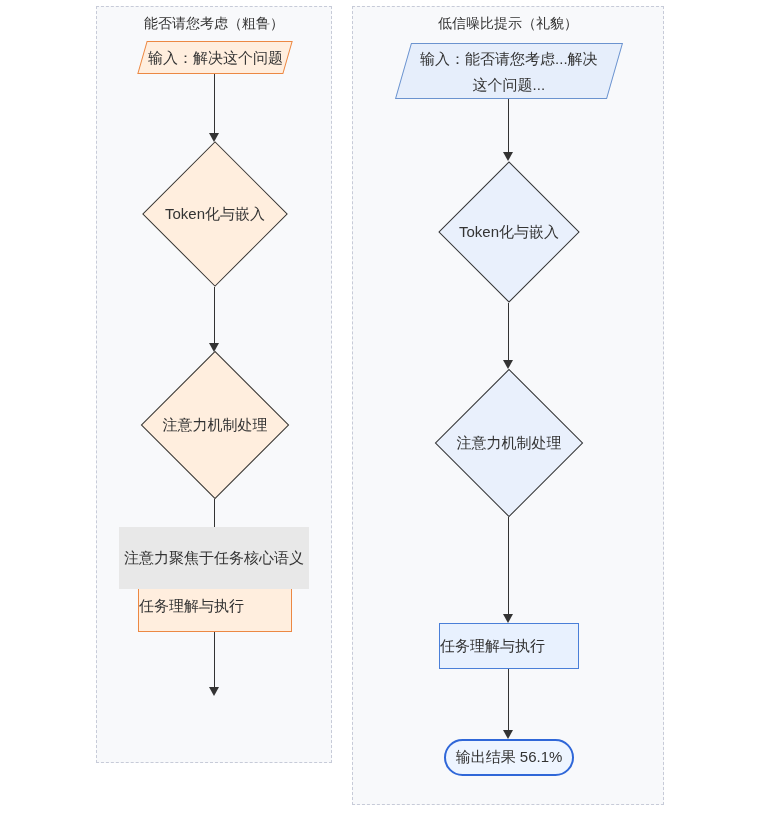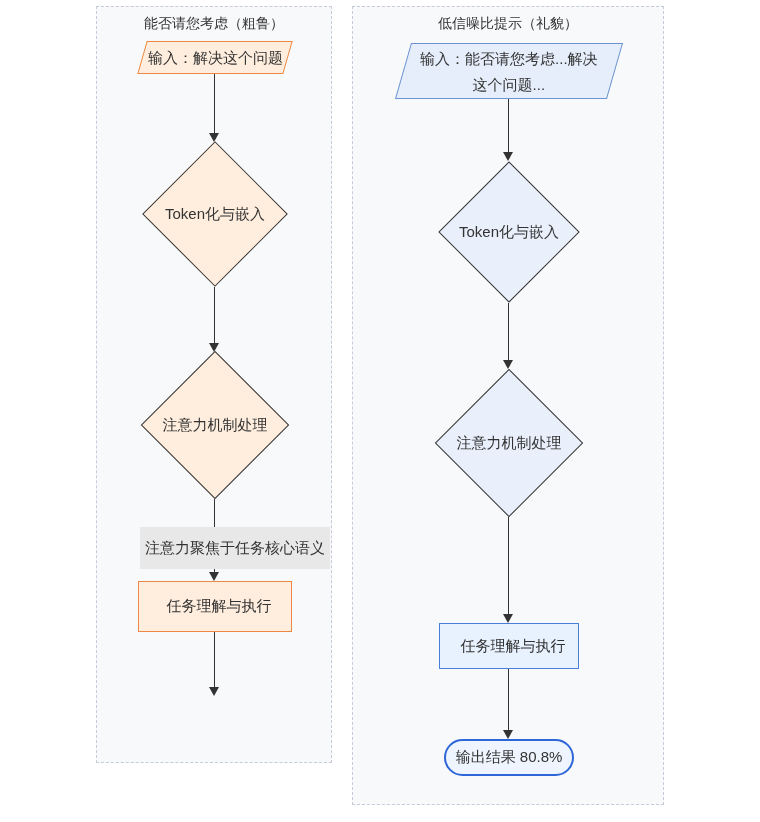--- a/index.html
+++ b/index.html
@@ -40,27 +40,27 @@
   }
   .vline { position:absolute; width:1px; background:var(--arrow,#333); }
   .ahead {
     position:absolute; width:0; height:0;
     border-left:5px solid transparent; border-right:5px solid transparent;
     border-top:9px solid var(--arrow,#333);
   }
   .elabel {
     position:absolute; left:50%; transform:translateX(-50%);
     background:var(--label_bg,#e8e8e8); color:var(--text,#333);
-    font-size:15px; text-align:center; padding:10px 5px; z-index:2; line-height:1.45;margin-left:21px;
+    font-size:15px; text-align:center; padding:20px 5px; z-index:2; line-height:1.45;
   }
   .nowrap { white-space:nowrap; }
   .rect {
     position:absolute; border:1.5px solid;
-    display:flex; align-items:center; justify-content:center;
-    font-size:15px; white-space:nowrap;padding-left:8px;
+    display:flex; align-items:center; justify-content:flex-start;
+    font-size:15px; white-space:nowrap;
   }
   .stadium {
     position:absolute; border:2px solid; border-radius:19px;
     display:flex; align-items:center; justify-content:center;
     font-size:15px; white-space:nowrap;
   }
   
   .l-shape { background:var(--left_fill,#ffeede); border-color:var(--left_stroke,#ec8843); }
   .l-rect  { background:var(--left_fill,#ffeede); border-color:var(--left_stroke,#ec8843); }
   .l-out   { background:var(--left_out_fill,#fffaf5); border-color:var(--left_strong,#e26c1f); }
@@ -140,17 +140,17 @@
     <div class="ahead" style="left:150px; top:607px;"></div>
 
     <div class="rect r-rect" style="left:86px; top:616px; width:140px; height:46px;">
       <span>任务理解与执行</span>
     </div>
 
     <div class="vline" style="left:155px; top:662px; height:63px;"></div>
     <div class="ahead" style="left:150px; top:723px;"></div>
 
     <div class="stadium r-out" style="left:91px; top:732px; width:130px; height:37px;">
-      <span>输出结果 80.8%</span>
+      <span>输出结果 56.1%</span>
     </div>
   </section>
 
 </div>
 
 </body></html>

